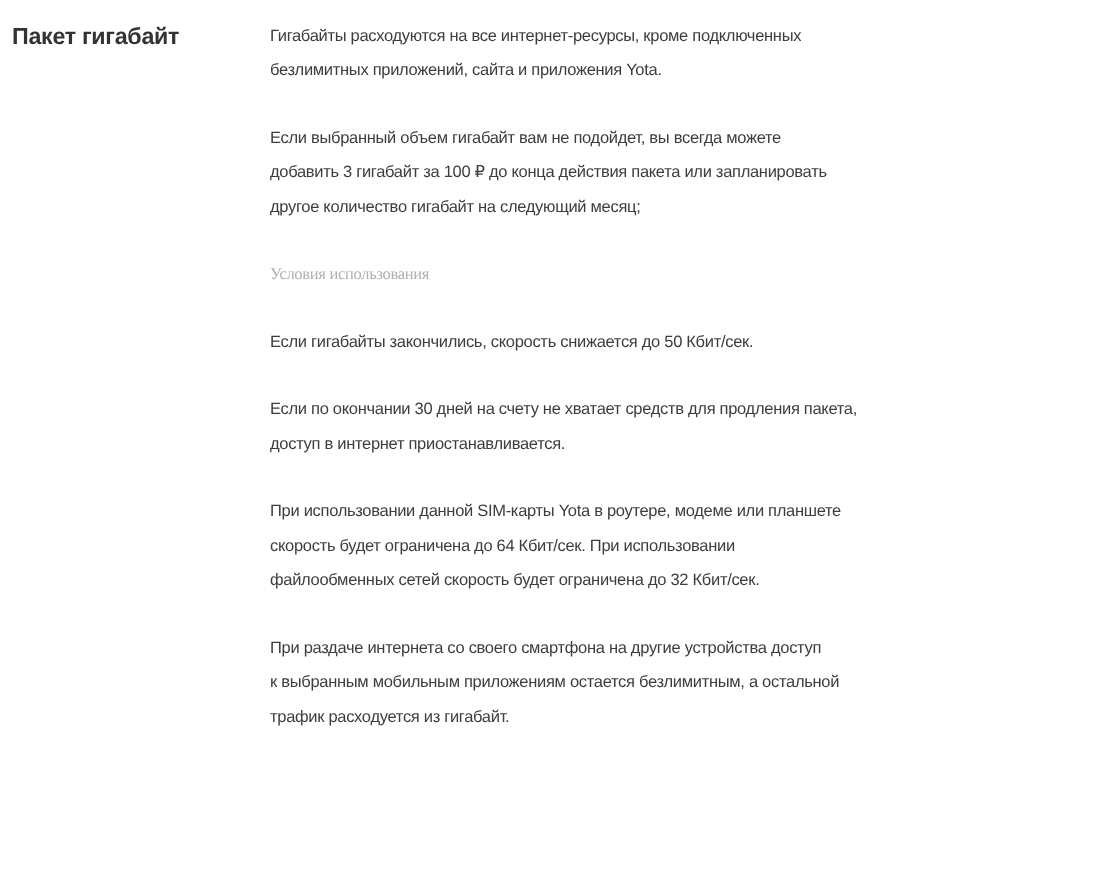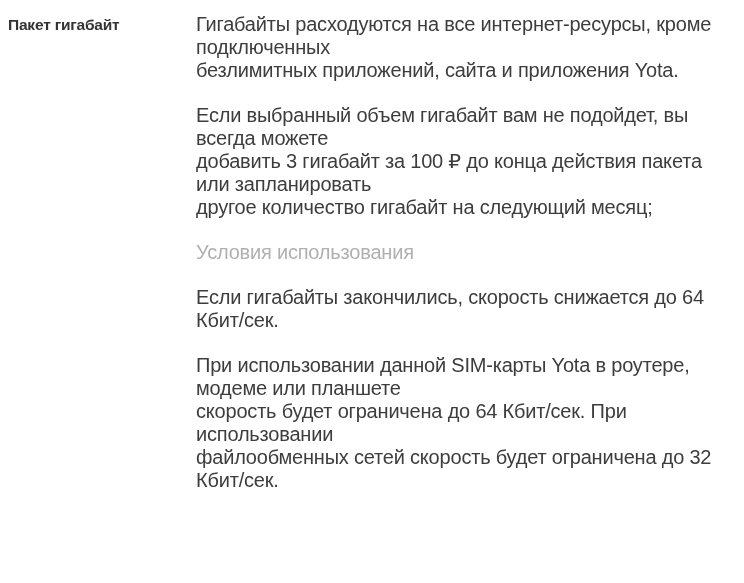--- a/index.html
+++ b/index.html
@@ -28,29 +28,30 @@
       line-height: 23px;
       font-weight: bold;
       letter-spacing: -0.2px;
       color: #333333;
     }
     .content-col {
       flex: 1 1 auto;
       min-width: 0;
     }
     .content-col p {
-      margin: 0 0 22px 16px;
-      font-size: 20px;
+      margin: 0 0 22px 0;
+      font-size: 11px;
       line-height: 23px;
       letter-spacing: -0.2px;
       color: #3d3d3d;
       white-space: pre-line;
     }
     .content-col p.muted {
       color: #b0b0b0;
+      font-family: Liberation Serif, serif;
     }
   </style>
 </head>
 <body>
 
 <div class="layout">
 
   <div class="label-col">
     <h2>Пакет гигабайт</h2>
   </div>
@@ -59,22 +60,27 @@
     <p>Гигабайты расходуются на все интернет-ресурсы, кроме подключенных
 безлимитных приложений, сайта и приложения Yota.</p>
 
     <p>Если выбранный объем гигабайт вам не подойдет, вы всегда можете
 добавить 3 гигабайт за 100 ₽ до конца действия пакета или запланировать
 другое количество гигабайт на следующий месяц;</p>
 
     <p class="muted">Условия использования</p>
 
 
-    <p>Если гигабайты закончились, скорость снижается до 64 Кбит/сек.</p>
+    <p>Если гигабайты закончились, скорость снижается до 50 Кбит/сек.</p>
 
+    <p>Если по окончании 30 дней на счету не хватает средств для продления пакета,
+доступ в интернет приостанавливается.</p>
 
     <p>При использовании данной SIM-карты Yota в роутере, модеме или планшете
 скорость будет ограничена до 64 Кбит/сек. При использовании
 файлообменных сетей скорость будет ограничена до 32 Кбит/сек.</p>
 
+    <p>При раздаче интернета со своего смартфона на другие устройства доступ
+к выбранным мобильным приложениям остается безлимитным, а остальной
+трафик расходуется из гигабайт.</p>
   </div>
 
 </div>
 
 </body></html>

